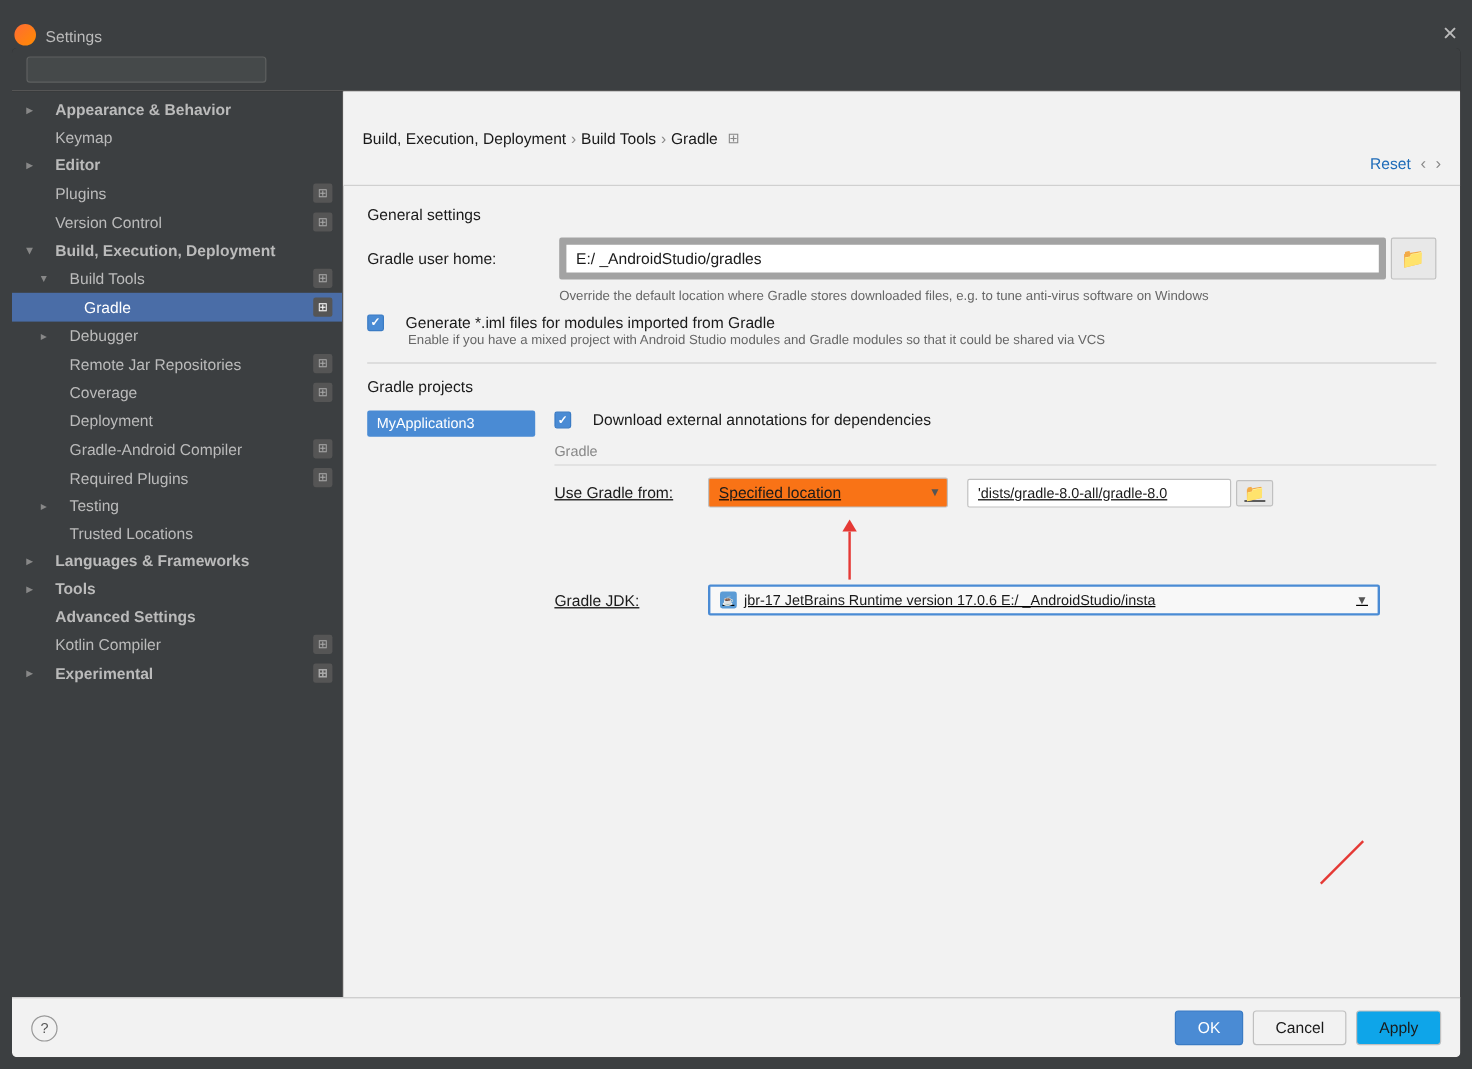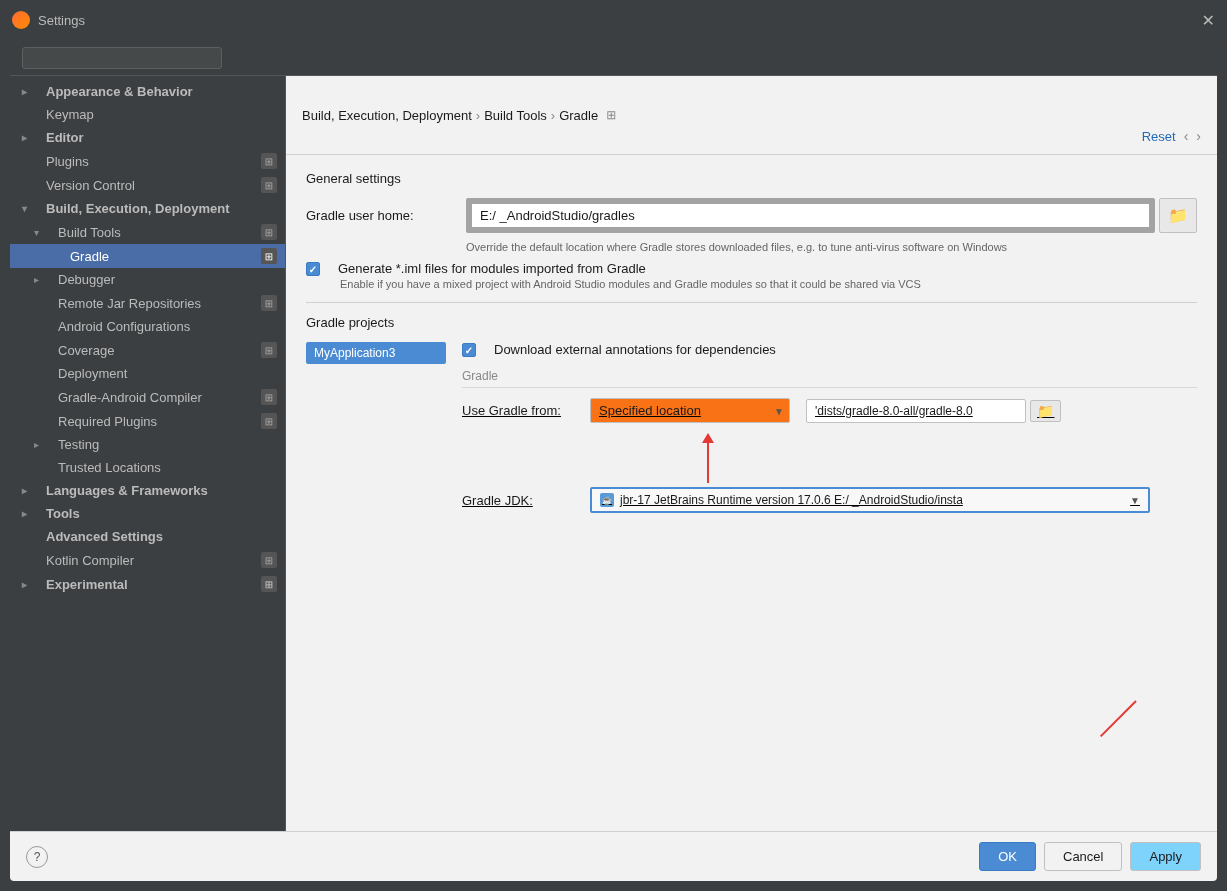--- a/index.html
+++ b/index.html
@@ -1,20 +1,20 @@
 <!DOCTYPE html>
 <html><head>
   <meta charset="utf-8">
   <style>
     * { box-sizing: border-box; margin: 0; padding: 0; }
     body { font-family: 'Segoe UI', Arial, sans-serif; font-size: 13px; background: #3c3f41; width: 1227px; height: 891px; overflow: hidden; }
     
     .window { width: 1227px; height: 891px; background: #3c3f41; display: flex; flex-direction: column; }
     
-    .title-bar { background: #3c3f41; height: 40px; display: flex; align-items: center; padding: 12px 12px; gap: 8px; flex-shrink: 0; }
+    .title-bar { background: #3c3f41; height: 40px; display: flex; align-items: flex-end; padding: 2px 12px; gap: 8px; flex-shrink: 0; }
     .title-bar-icon { width: 18px; height: 18px; background: linear-gradient(135deg, #ff6b35, #ff8c00); border-radius: 50%; flex-shrink: 0; }
     .title-bar-text { color: #bbbbbb; font-size: 13px; flex: 1; }
     .title-bar-close { color: #bbbbbb; font-size: 16px; cursor: pointer; margin-left: auto; }
     
     .dialog { background: #2b2b2b; margin: 0 10px 10px 10px; flex: 1; display: flex; flex-direction: column; border-radius: 4px; overflow: hidden; }
     
     .dialog-header { background: #3c3f41; border-bottom: 1px solid #555; height: 36px; display: flex; align-items: center; padding: 0 12px; gap: 6px; flex-shrink: 0; }
     
     .search-box { background: #45494a; border: 1px solid #5e6060; border-radius: 3px; padding: 3px 8px; color: #bbbbbb; font-size: 12px; width: 200px; outline: none; }
     
@@ -83,21 +83,21 @@
     .jdk-arrow { margin-left: auto; font-size: 10px; color: #555; }
     
     
     .dialog-footer { background: #f2f2f2; border-top: 1px solid #d0d0d0; padding: 10px 16px; display: flex; align-items: center; justify-content: space-between; flex-shrink: 0; }
     .footer-left { display: flex; align-items: center; }
     .help-btn { width: 22px; height: 22px; border-radius: 50%; border: 1px solid #999; background: #f2f2f2; color: #555; font-size: 12px; cursor: pointer; display: flex; align-items: center; justify-content: center; }
     .footer-right { display: flex; gap: 8px; }
     .btn { padding: 6px 18px; border-radius: 3px; font-size: 13px; cursor: pointer; border: 1px solid; }
     .btn-primary { background: #4a8bd4; border-color: #3a7bc4; color: white; }
     .btn-secondary { background: #f2f2f2; border-color: #c0c0c0; color: #1a1a1a; }
-    .btn-apply { background: #7dd3fc; border-color: #c0c0c0; color: #1a1a1a; }
+    .btn-apply { background: #0ea5e9; border-color: #c0c0c0; color: #1a1a1a; }
     
     
     .sidebar::-webkit-scrollbar, .right-panel::-webkit-scrollbar { width: 6px; }
     .sidebar::-webkit-scrollbar-thumb, .right-panel::-webkit-scrollbar-thumb { background: #666; border-radius: 3px; }
     .sidebar::-webkit-scrollbar-track, .right-panel::-webkit-scrollbar-track { background: #3c3f41; }
 
     .gradle-row { display: flex; align-items: center; gap: 8px; margin-bottom: 10px; text-decoration: underline; }
     .gradle-row-label { width: 120px; color: #1a1a1a; font-size: 13px; flex-shrink: 0; }
     
     .path-with-btn { display: flex; align-items: center; gap: 4px; }
@@ -183,24 +183,20 @@
         </div>
 
         <div class="sidebar-item indent-1">
           <span class="sidebar-icon"></span>
           <span>Remote Jar Repositories</span>
           <span class="sidebar-badge">
               <span class="sidebar-badge-icon">⊞</span>
             </span>
         </div>
 
-        <div class="sidebar-item indent-1">
-          <span class="sidebar-icon"></span>
-          <span>Android Configurations</span>
-        </div>
 
         <div class="sidebar-item indent-1">
           <span class="sidebar-icon"></span>
           <span>Coverage</span>
           <span class="sidebar-badge">
               <span class="sidebar-badge-icon">⊞</span>
             </span>
         </div>
 
         <div class="sidebar-item indent-1">

